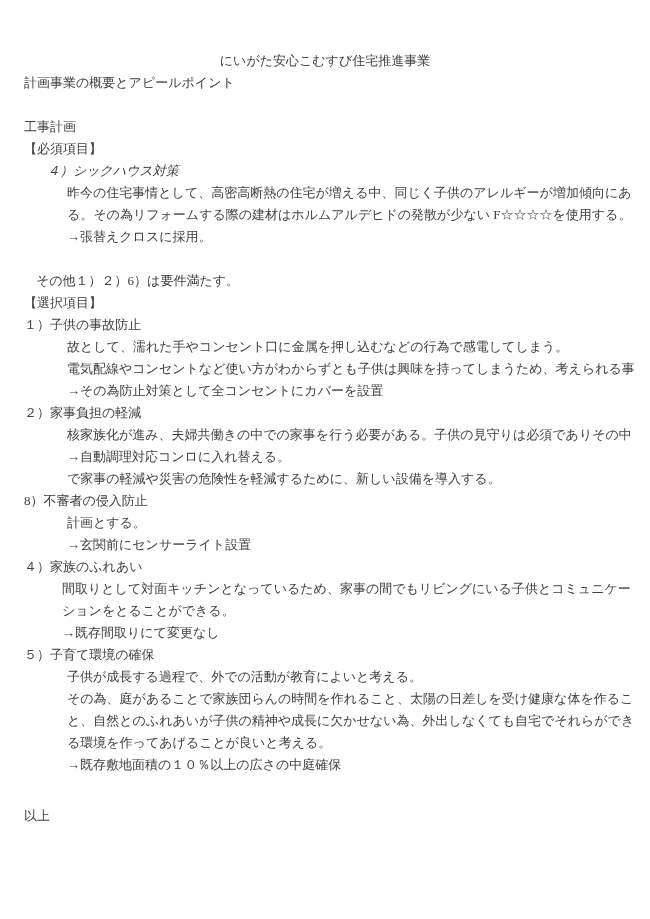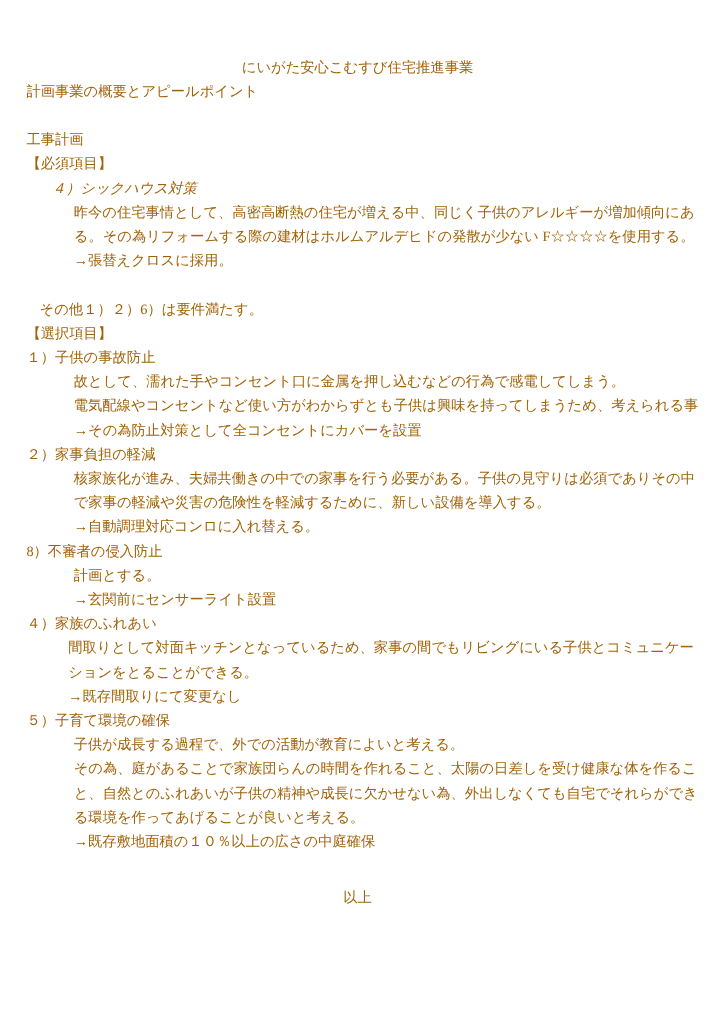--- a/index.html
+++ b/index.html
@@ -11,35 +11,35 @@
     position: relative;
     width: 650px;
     height: 919px;
     margin: 0 auto;
     background: #ffffff;
     box-sizing: border-box;
     padding: 50px 24px 0 24px;
     font-family: "Liberation Serif", "DejaVu Serif", serif;
     font-size: 13px;
     line-height: 22px;
-    color: #a16207;
+    color: #404040;
     overflow: hidden;
   }
   .line {
     white-space: nowrap;
     height: 22px;
   }
   .blank { height: 22px; }
   .title   { text-align: center; }
   .ind-note  { padding-left: 12px; }  
   .ind-item  { padding-left: 23px; font-style: italic; }  
   .ind-body  { padding-left: 43px; }  
   .ind-body-sm { padding-left: 38px; }
   .closing {
-    text-align: center;
+    text-align: left;
     margin-top: 29px;
   }
 </style>
 </head>
 <body>
 
 <div class="page">
 
   <div class="line title">にいがた安心こむすび住宅推進事業</div>
   <div class="line">計画事業の概要とアピールポイント</div>
@@ -60,22 +60,22 @@
 
   <div class="line">【選択項目】</div>
 
   <div class="line">１）子供の事故防止</div>
   <div class="line ind-body">故として、濡れた手やコンセント口に金属を押し込むなどの行為で感電してしまう。</div>
   <div class="line ind-body">電気配線やコンセントなど使い方がわからずとも子供は興味を持ってしまうため、考えられる事</div>
   <div class="line ind-body">→その為防止対策として全コンセントにカバーを設置</div>
 
   <div class="line">２）家事負担の軽減</div>
   <div class="line ind-body">核家族化が進み、夫婦共働きの中での家事を行う必要がある。子供の見守りは必須でありその中</div>
+  <div class="line ind-body">→自動調理対応コンロに入れ替える。</div>
   <div class="line ind-body">で家事の軽減や災害の危険性を軽減するために、新しい設備を導入する。</div>
-  <div class="line ind-body">→自動調理対応コンロに入れ替える。</div>
 
   <div class="line">8）不審者の侵入防止</div>
   <div class="line ind-body">計画とする。</div>
   <div class="line ind-body">→玄関前にセンサーライト設置</div>
 
   <div class="line">４）家族のふれあい</div>
   <div class="line ind-body-sm">間取りとして対面キッチンとなっているため、家事の間でもリビングにいる子供とコミュニケー</div>
   <div class="line ind-body-sm">ションをとることができる。</div>
   <div class="line ind-body-sm">→既存間取りにて変更なし</div>
 

